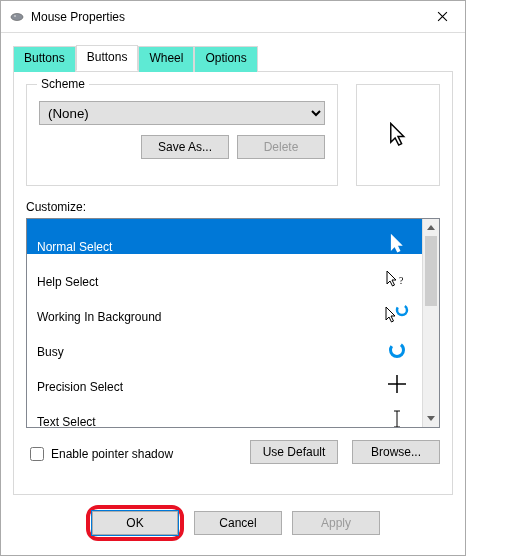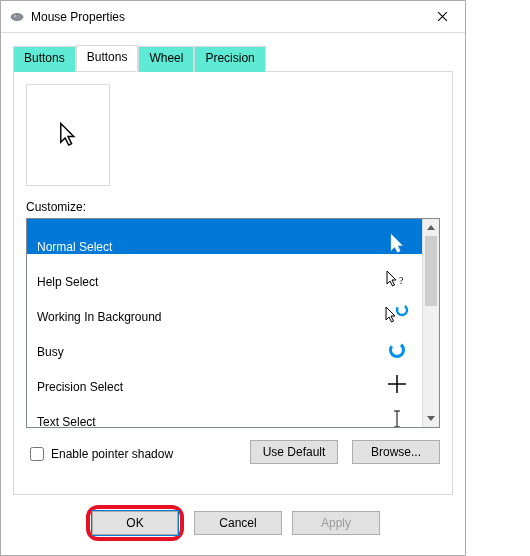--- a/index.html
+++ b/index.html
@@ -199,25 +199,35 @@
           <path d="M1 1 L9 9 M9 1 L1 9" stroke="#000" stroke-width="1"></path>
         </svg>
     </div>
   </div>
 
   <div class="content">
     <div class="tabs">
       <div class="tab">Buttons</div>
       <div class="tab active">Buttons</div>
       <div class="tab">Wheel</div>
-      <div class="tab">Precision</div>
+      <div class="tab">Options</div>
     </div>
 
     <div class="panel">
       <div class="row1">
+        <div class="scheme-group">
+          <span class="legend">Scheme</span>
+          <select class="scheme">
+            <option>(None)</option>
+          </select>
+          <div class="scheme-buttons">
+            <button class="btn">Save As...</button>
+            <button class="btn" disabled="">Delete</button>
+          </div>
+        </div>
         <div class="preview-box">
           <svg width="18" height="26" viewBox="0 0 12 18">
               <path d="M1 1 L1 14 L4 11 L6.5 16 L8.5 15 L6 10 L10 10 Z" fill="#fff" stroke="#000" stroke-width="1"></path>
             </svg>
         </div>
       </div>
 
       <div class="customize-label">Customize:</div>
 
       <div class="listbox-container">

